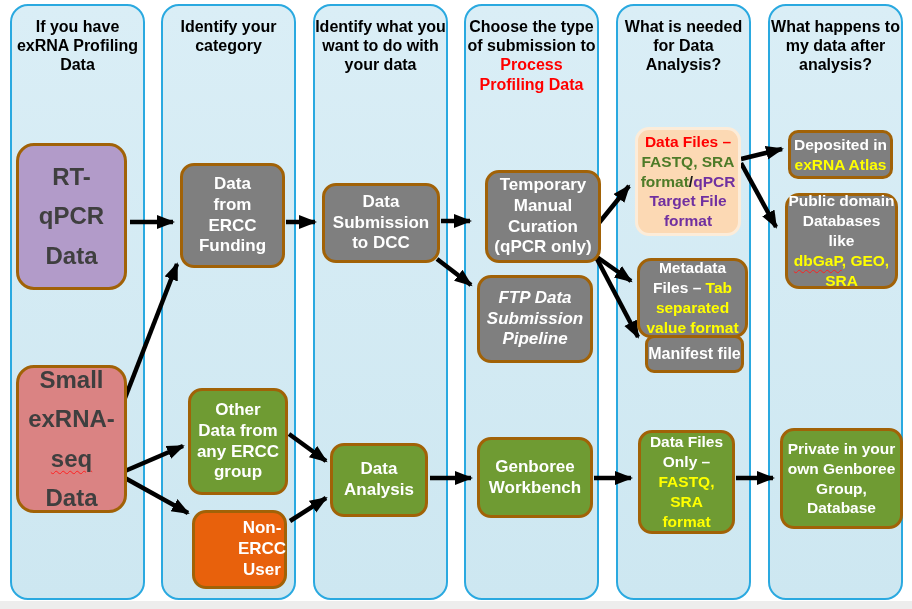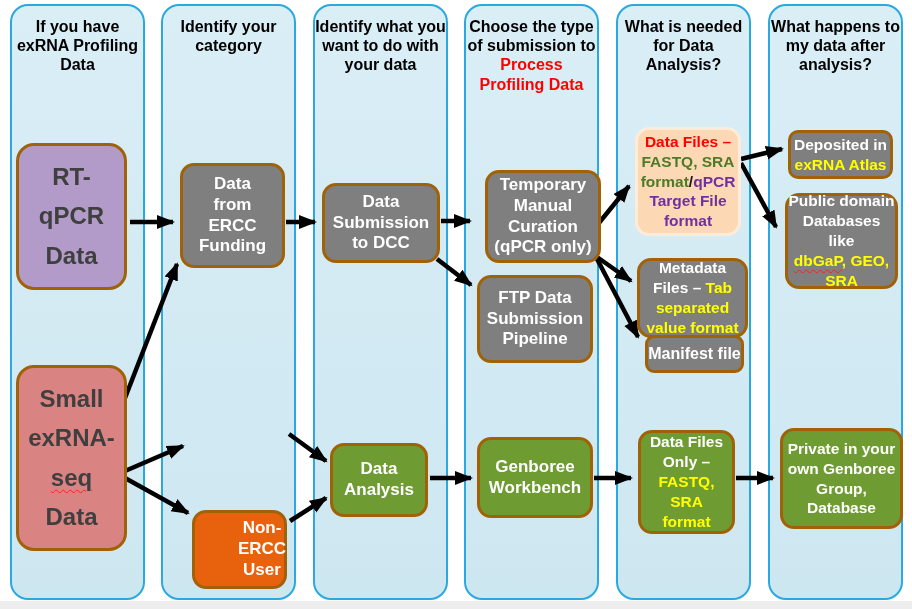--- a/index.html
+++ b/index.html
@@ -31,28 +31,28 @@
   .salmon{background:var(--box-salmon);color:var(--text-dark);}
   .peach{background:var(--box-peach);border-color:#fcecd9;}
   .big{font-size:24px;line-height:1.26;border-radius:18px;gap:9px;}
   .sm{font-size:15.5px;line-height:1.28;}
   .c-red{color:var(--text-red);} .c-green{color:var(--text-green);}
   .c-purple{color:var(--text-purple);} .c-yellow{color:var(--text-yellow);}
   .c-dark{color:#1a1a1a;} .c-white{color:#ffffff;}
   .wavy{text-decoration:underline wavy #ff2020 1px;text-underline-offset:3px;}
   
   #b-rt{left:16px;top:143px;width:111px;height:147px;}
-  #b-small{left:16px;top:365px;width:111px;height:186px;}
+  #b-small{left:16px;top:365px;width:111px;height:148px;}
   #b-ercc{left:180px;top:163px;width:105px;height:105px;}
   #b-other{left:188px;top:388px;width:100px;height:107px;}
   #b-nonercc{left:192px;top:510px;width:95px;height:79px;}
   #b-dcc{left:322px;top:183px;width:118px;height:80px;}
   #b-analysis{left:330px;top:443px;width:98px;height:74px;}
   #b-temp{left:477px;top:170px;width:116px;height:93px;margin-left:8px;}
-  #b-ftp{left:477px;top:275px;width:116px;height:88px;}
+  #b-ftp{left:477px;top:275px;width:116px;height:88px;font-style:italic;}
   #b-genboree{left:477px;top:437px;width:116px;height:81px;}
   #b-datafiles{left:635px;top:127px;width:106px;height:109px;}
   #b-metadata{left:637px;top:246px;width:111px;height:80px;margin-top:12px;}
   #b-manifest{left:645px;top:335px;width:99px;height:38px;border-radius:9px;font-size:16px;}
   #b-dfonly{left:638px;top:430px;width:97px;height:104px;}
   #b-deposited{left:788px;top:130px;width:105px;height:49px;border-radius:10px;}
   #b-public{left:785px;top:193px;width:113px;height:96px;}
   #b-private{left:780px;top:428px;width:123px;height:101px;}
 </style>
 </head>
@@ -117,20 +117,26 @@
     <div class="wavy">seq</div>
     <div>Data</div>
   </div>
 
   <div id="b-ercc" class="box gray">
     <div>Data</div>
     <div>from</div>
     <div>ERCC</div>
     <div>Funding</div>
   </div>
+  <div id="b-other" class="box green">
+    <div>Other</div>
+    <div>Data from</div>
+    <div>any ERCC</div>
+    <div>group</div>
+  </div>
   <div id="b-nonercc" class="box orange">
     <div>Non-</div>
     <div>ERCC</div>
     <div>User</div>
   </div>
 
   <div id="b-dcc" class="box gray">
     <div>Data</div>
     <div>Submission</div>
     <div>to DCC</div>

